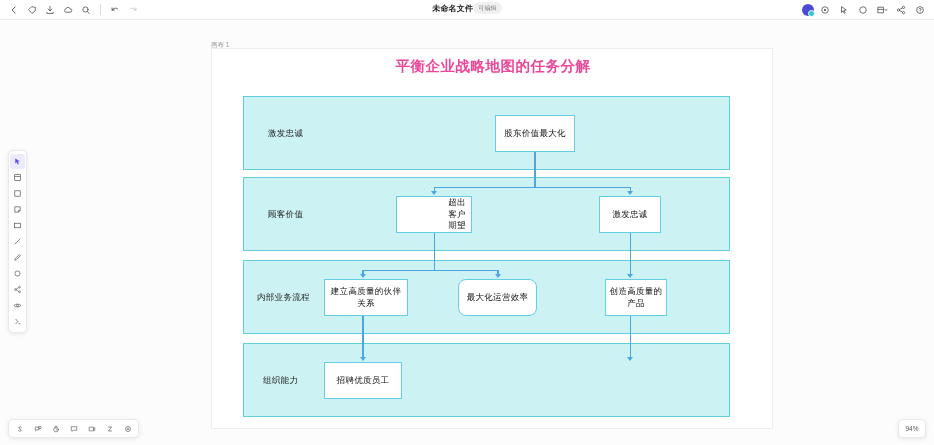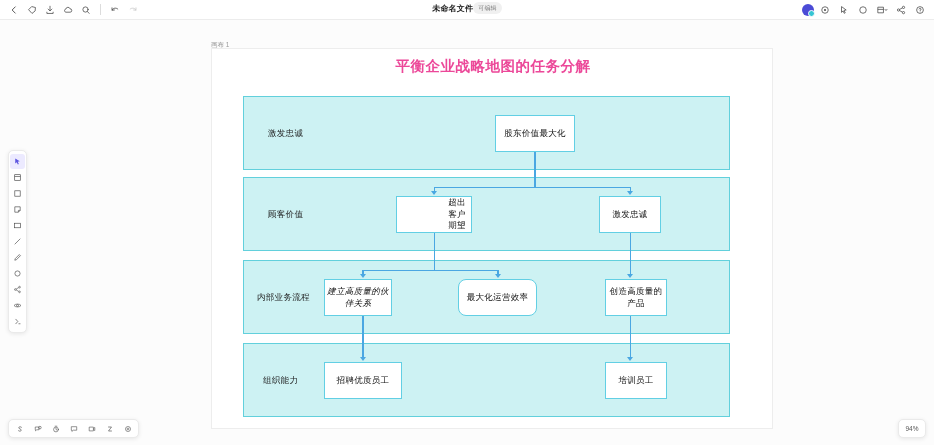--- a/index.html
+++ b/index.html
@@ -261,28 +261,27 @@
     <span class="band-label" style="left:56px; top:79px;">激发忠诚</span>
     <div class="node" style="left:283px; top:66px; width:80px; height:37px;">股东价值最大化</div>
 
     <div class="band" style="top:128px; height:74px;"></div>
     <span class="band-label" style="left:56px; top:160px;">顾客价值</span>
     <div class="node" style="left:184px; top:147px; width:76px; height:37px;padding-left:48px;">超出客户期望</div>
     <div class="node" style="left:387px; top:147px; width:62px; height:37px;">激发忠诚</div>
 
     <div class="band" style="top:211px; height:74px;"></div>
     <span class="band-label" style="left:45px; top:243px;">内部业务流程</span>
-    <div class="node" style="left:112px; top:230px; width:68px; height:37px;font-style:italic;">建立高质量的伙伴关系</div>
+    <div class="node" style="left:112px; top:230px; width:84px; height:37px;">建立高质量的伙伴关系</div>
     <div class="node" style="left:246px; top:230px; width:79px; height:37px;border-radius:8px;">最大化运营效率</div>
     <div class="node" style="left:393px; top:230px; width:62px; height:37px;">创造高质量的产品</div>
 
     <div class="band" style="top:294px; height:74px;"></div>
     <span class="band-label" style="left:51px; top:326px;">组织能力</span>
     <div class="node" style="left:112px; top:313px; width:78px; height:37px;">招聘优质员工</div>
-    <div class="node" style="left:393px; top:313px; width:62px; height:37px;">培训员工</div>
 
     <div class="conn conn-v" style="left:322.3px; top:103px; height:35px;"></div>
 
     <div class="conn conn-h" style="left:222px; top:137.6px; width:196px;"></div>
 
     <div class="conn conn-v" style="left:221.6px; top:138px; height:5px;"></div>
     <div class="arrow" style="left:219.1px; top:142px;"></div>
 
     <div class="conn conn-v" style="left:417.6px; top:138px; height:5px;"></div>
     <div class="arrow" style="left:415.1px; top:142px;"></div>

